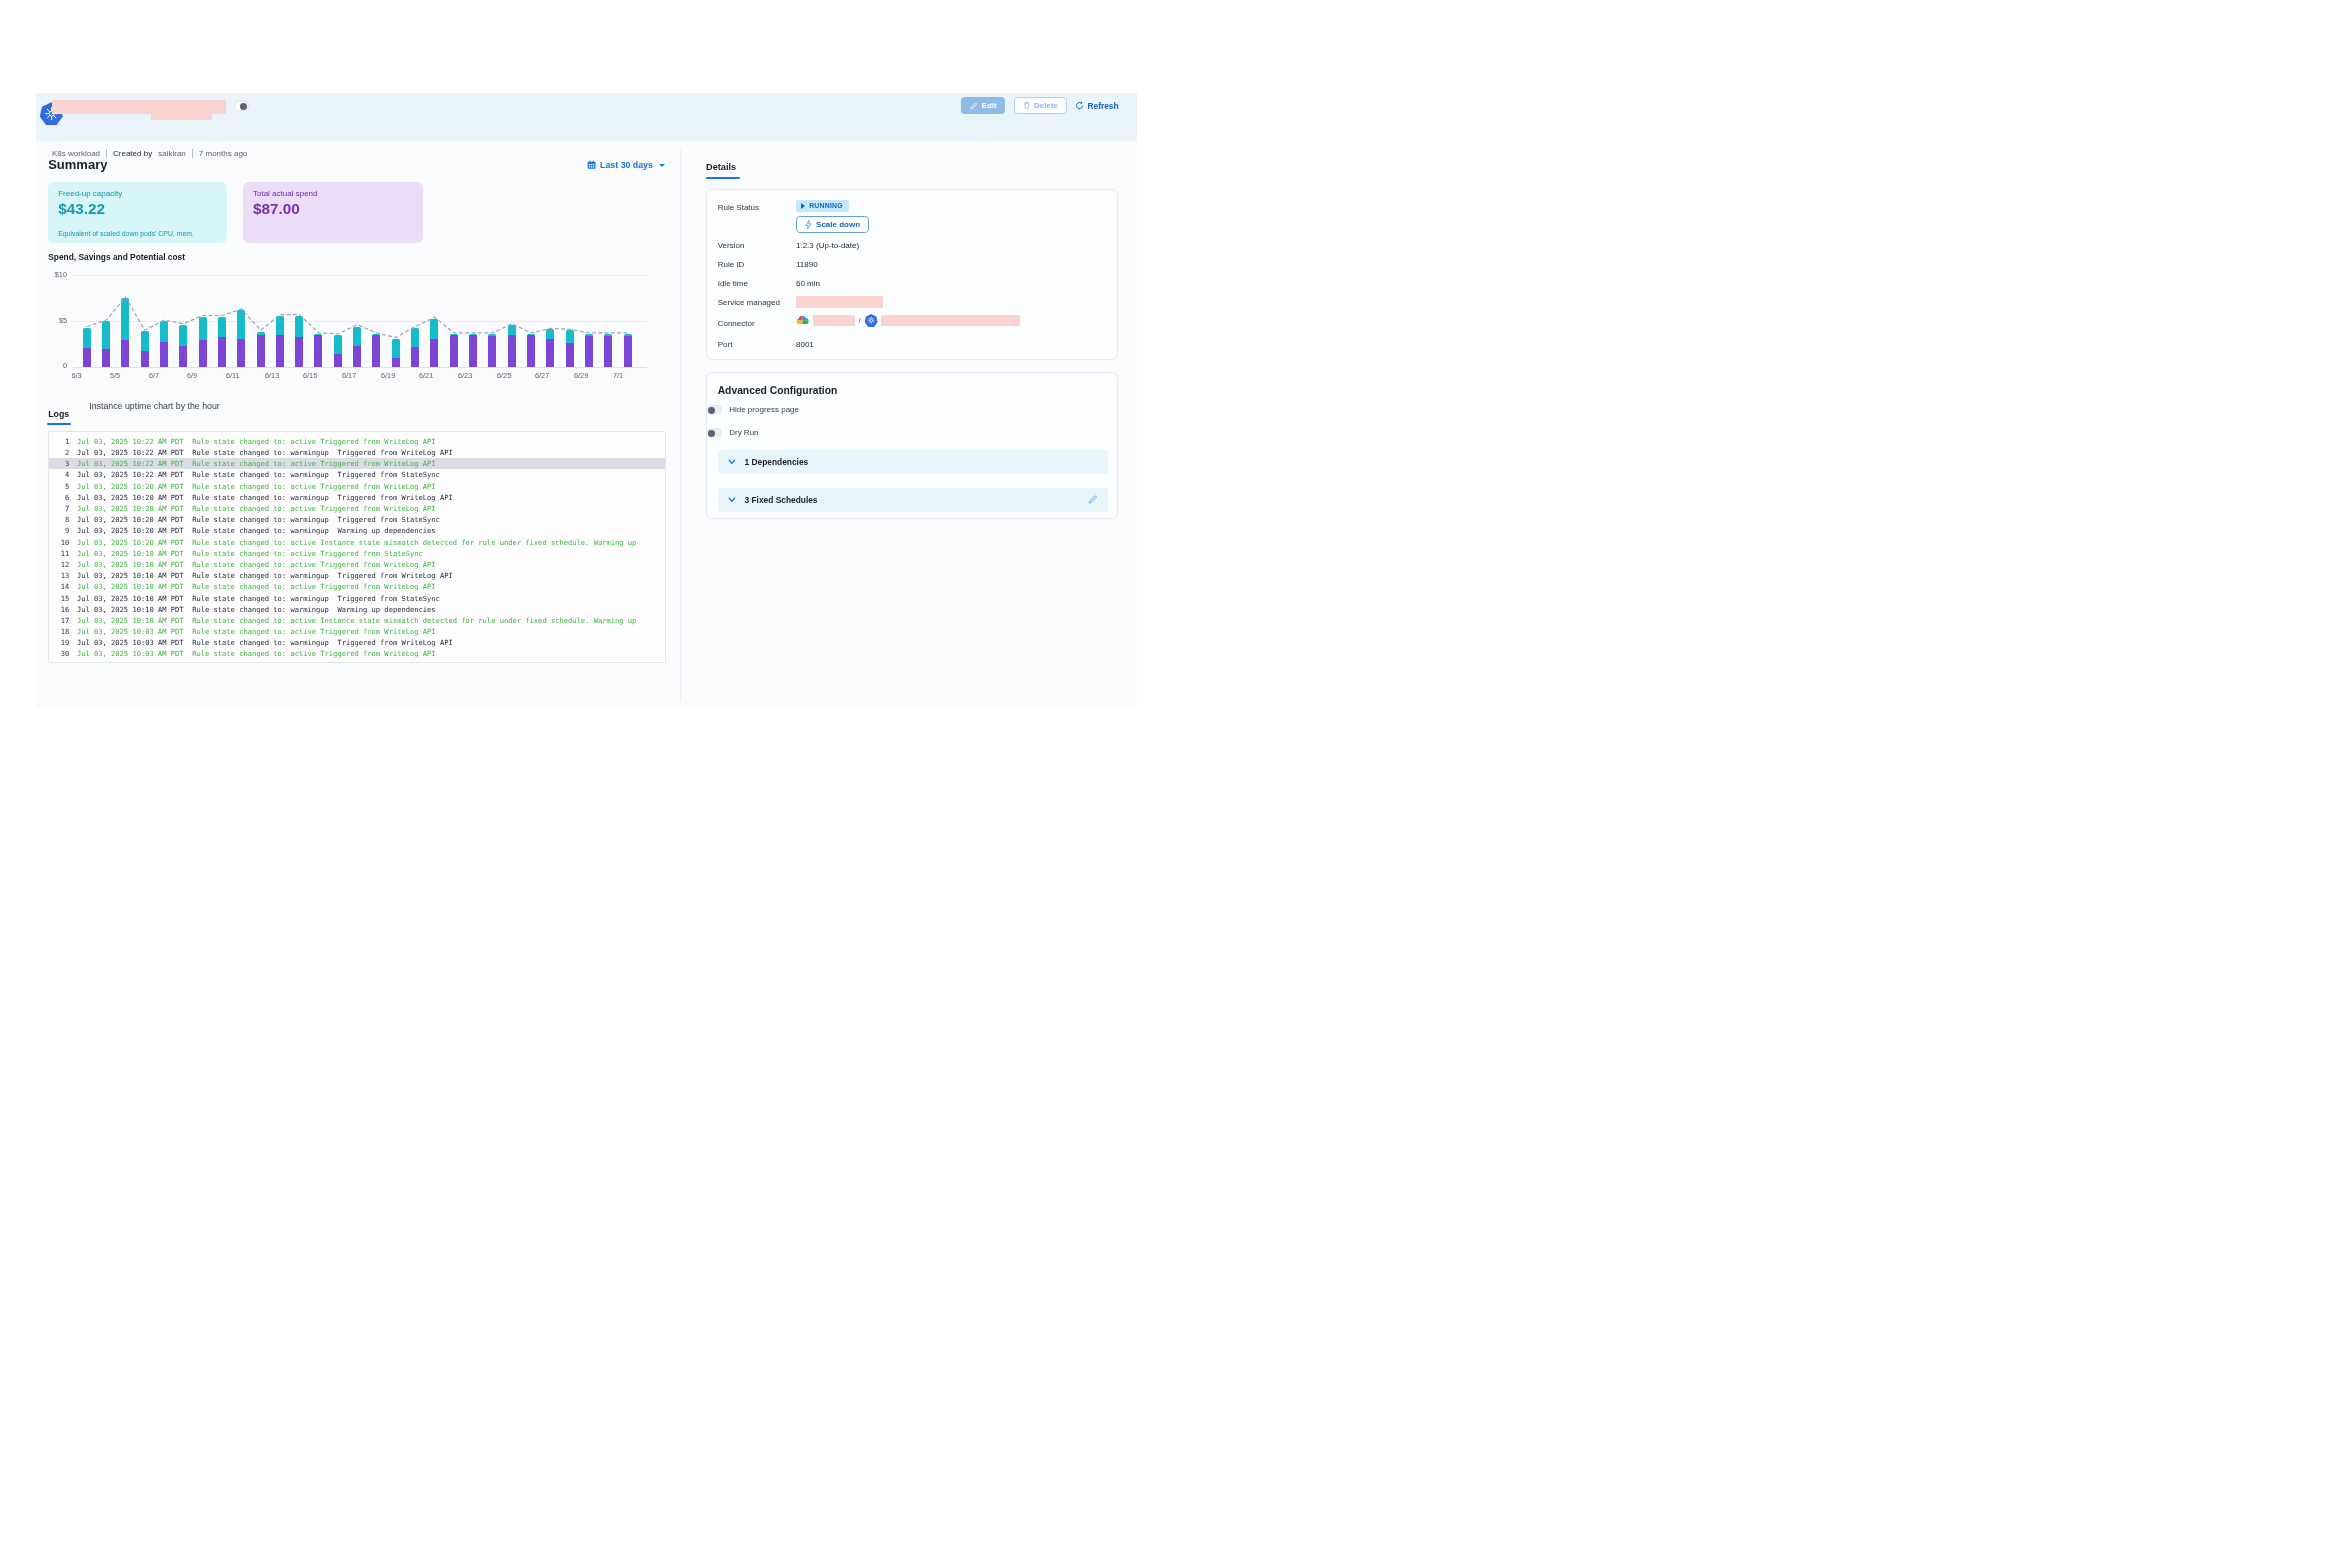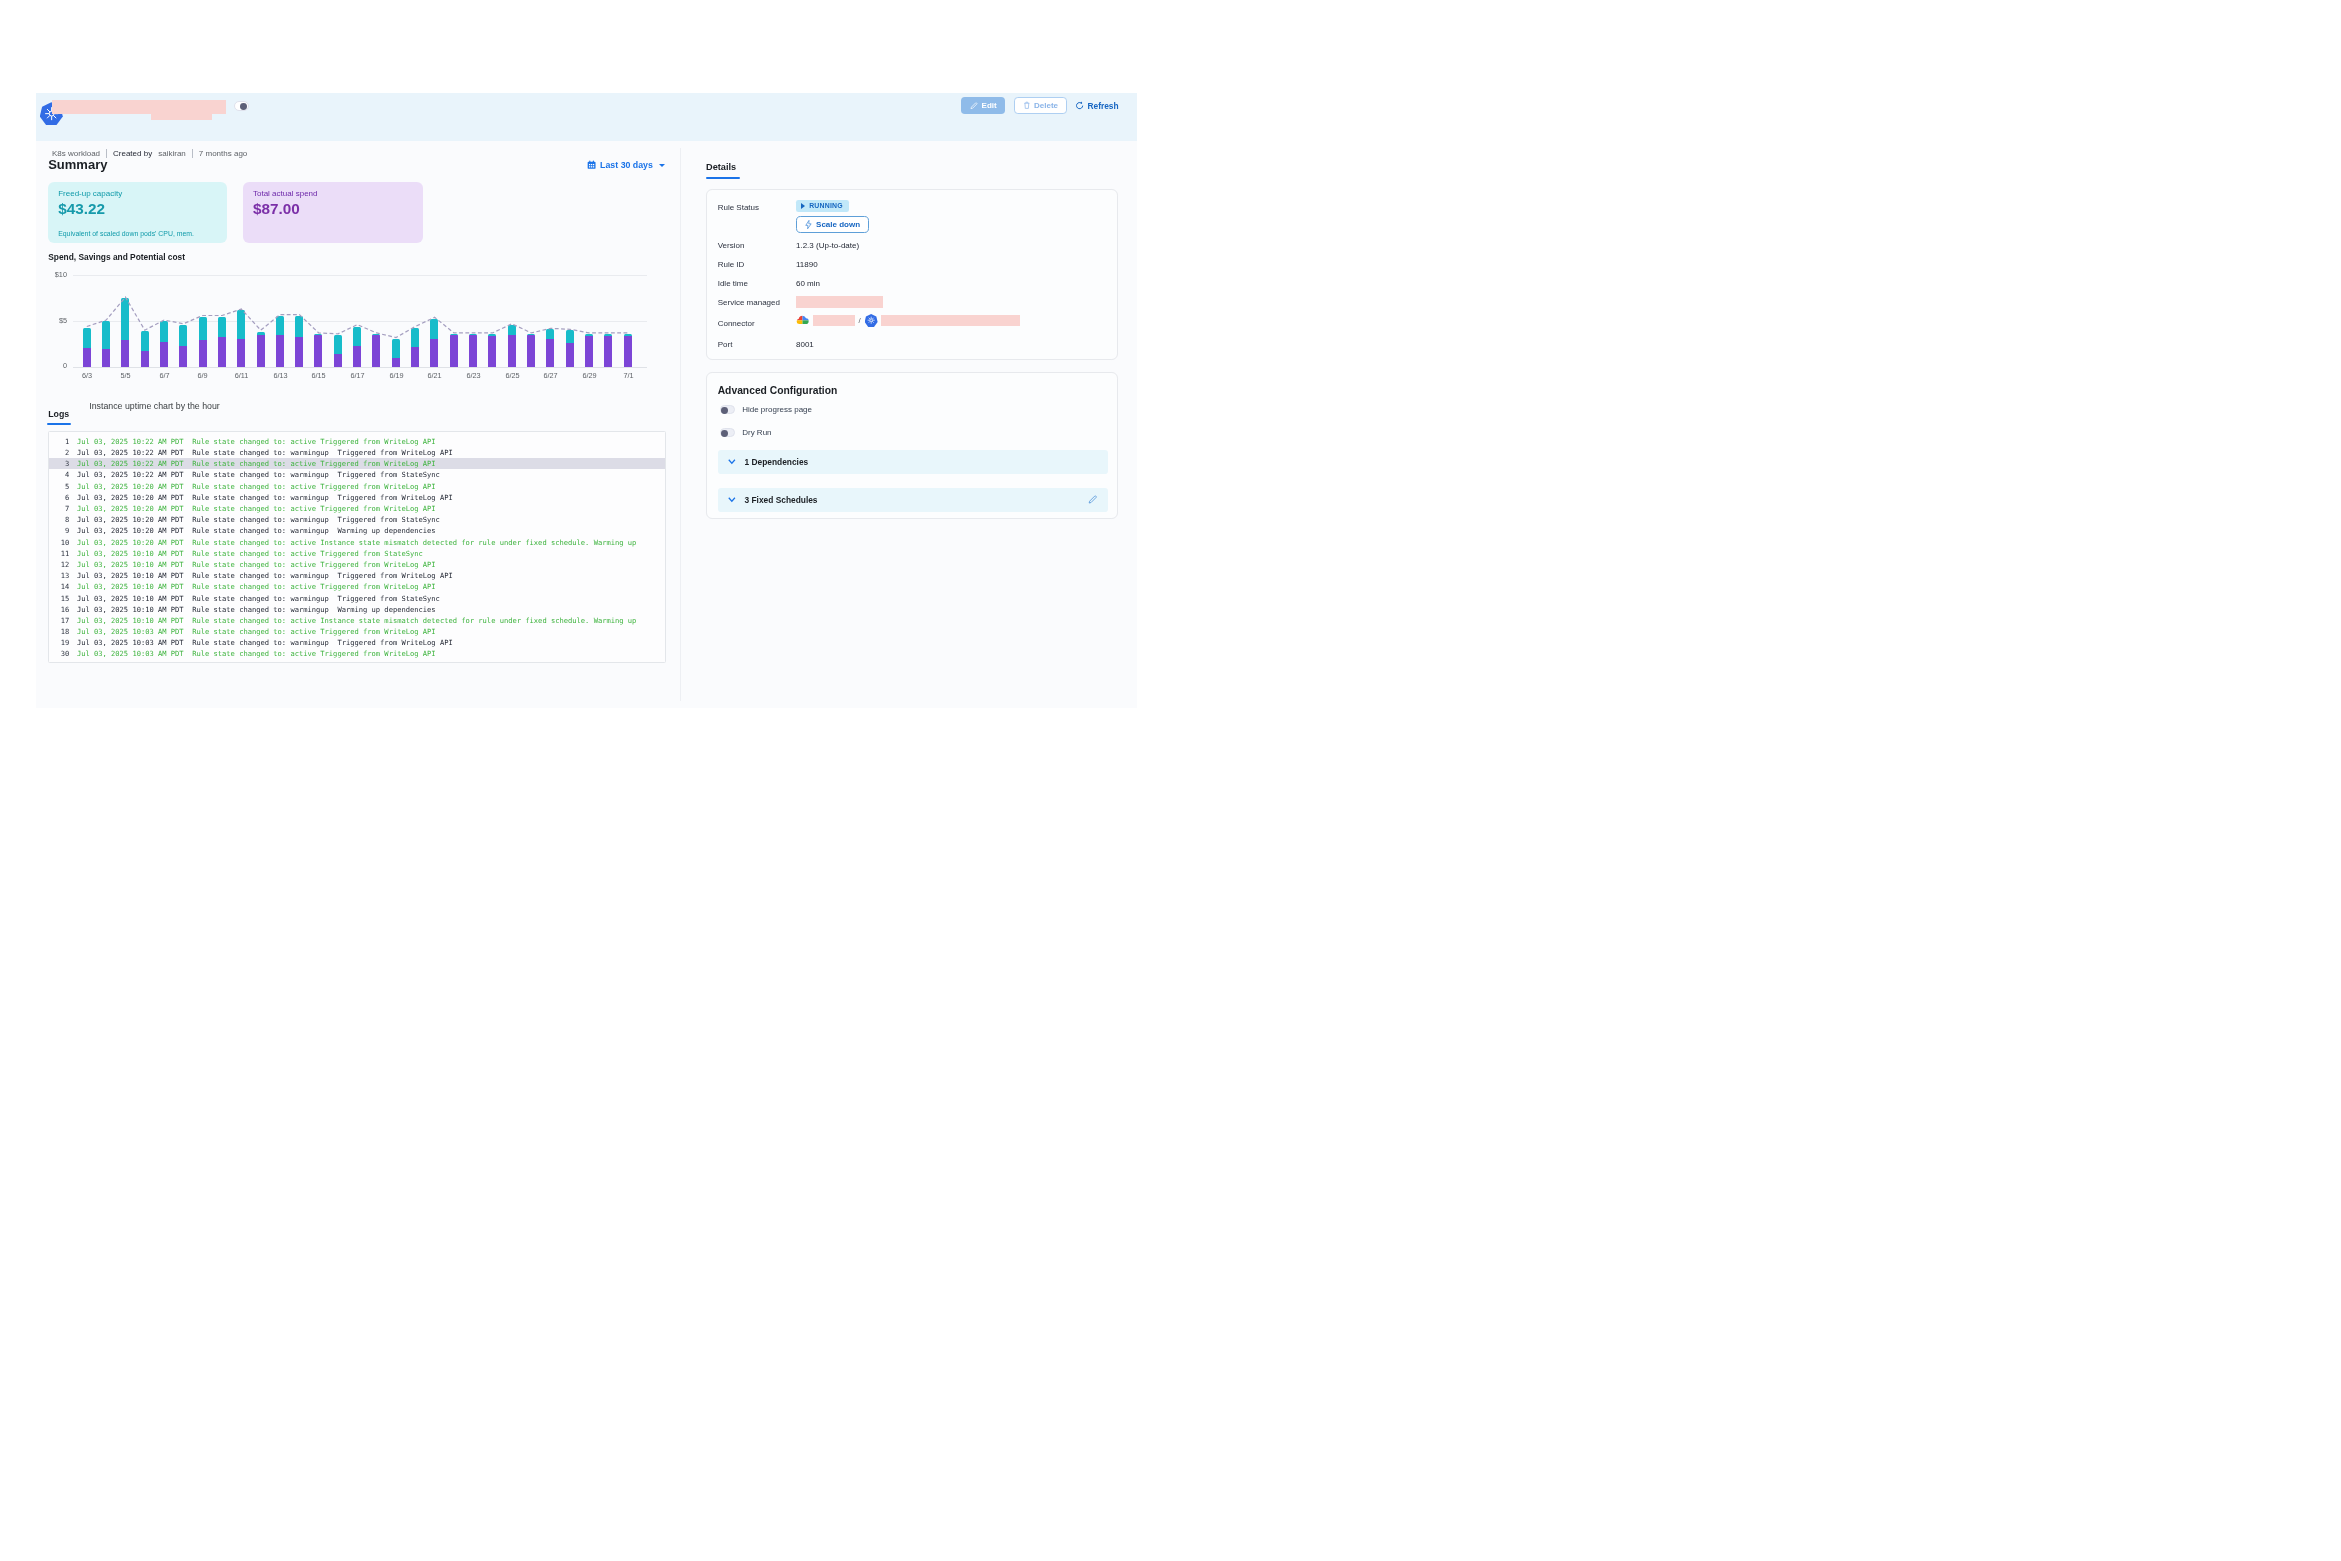--- a/index.html
+++ b/index.html
@@ -35,21 +35,21 @@
   .card .cap { position:absolute; left:10px; bottom:6.1px; font-size:6.9px; }
   .card1 .lbl,.card1 .cap { color:#0f9aa9; } .card1 .val { color:#169aab; }
   .card2 .lbl { color:#6d28a9; } .card2 .val { color:#7b2fa8; }
 
   .chart-title { position:absolute; left:12.2px; top:159px; font-size:8.4px; font-weight:bold; color:#1b1f24; }
   .chart { position:absolute; left:37px; top:182px; width:574px; height:92px; }
   .gl { position:absolute; left:0; width:574px; height:0.8px; background:#e9ebef; }
   .ytick { position:absolute; width:26px; text-align:right; font-size:7.3px; color:#5f6368; }
   .stack { position:absolute; bottom:0; width:8.4px; border-radius:1.5px 1.5px 0 0; overflow:hidden; display:flex; flex-direction:column; }
   .seg.teal { background:#17bcca; } .seg.purple { background:#7c45d6; flex:1; }
-  .xl { position:absolute; top:96px; width:31px; text-align:center; font-size:7.3px; color:#5f6368; }
+  .xl { position:absolute; top:96px; width:31px; font-size:7.3px; color:#5f6368; }
   .potsvg { position:absolute; left:0; top:0; overflow:visible; }
 
   .tabs-left { position:absolute; left:12.2px; top:308px; display:flex; gap:20px; font-size:8.8px; }
   .tab-active { font-weight:bold; color:#1b1f24; position:relative; cursor:pointer;margin-top:8px; }
   .tab-active .bar { position:absolute; left:-1.5px; bottom:-6.1px; width:calc(100% + 3.1px); height:2.3px; background:#1a73e8; border-radius:1.5px; }
   .tab-plain { color:#3c4043; cursor:pointer; }
 
   .logpanel { position:absolute; left:12.2px; top:338px; width:618px; height:232px; background:#fdfdfe; border:0.8px solid #e3e6ea; border-radius:1.5px; padding-top:3.8px; overflow:hidden; }
   .lrow { display:flex; align-items:center; height:11.2px; font-family:"DejaVu Sans Mono", monospace; font-size:7.1px; white-space:pre; }
   .lrow .num { width:20px; text-align:right; margin-right:7.7px; color:#2d3340; flex:none; }
@@ -63,21 +63,21 @@
   .dcard { position:absolute; left:670px; top:96px; width:412px; height:171px; background:#fcfdfe; border:0.8px solid #e7e9ed; border-radius:6.1px; }
   .frow-lbl { position:absolute; left:10.7px; font-size:8px; color:#2d3340; }
   .frow-val { position:absolute; left:89px; font-size:8px; color:#1f2430; }
   .badge-run { position:absolute; left:89px; top:10px; background:#c1e8f9; border-radius:2.3px; padding:2.3px 6.1px 2.3px 5.4px; display:flex; align-items:center; gap:3.8px; color:#1565c0; font-size:6.9px; font-weight:bold; letter-spacing:0.2px; }
   .play { width:0; height:0; border-top:3.1px solid transparent; border-bottom:3.1px solid transparent; border-left:4.6px solid #1565c0; }
   .btn-scale { position:absolute; left:89px; top:26px; background:#ffffff; border:0.8px solid #5e9fd8; border-radius:4.6px; padding:3.1px 8.4px; color:#1766c2; font-size:8px; font-weight:bold; display:flex; align-items:center; gap:3.8px; cursor:pointer; }
   .conn-row { position:absolute; left:89px; top:124px; display:flex; align-items:center; gap:3.8px; font-size:8px; color:#5f6368; }
 
   .acard { position:absolute; left:670px; top:279px; width:412px; height:147px; background:#fcfdfe; border:0.8px solid #e7e9ed; border-radius:6.1px; }
   .ac-title { position:absolute; left:10.7px; top:11.5px; font-size:10.3px; font-weight:bold; color:#1b1f24; }
-  .togrow { position:absolute; left:13px; display:flex; align-items:center; gap:7.7px; font-size:8px; color:#374151; }
+  .togrow { position:absolute; left:0; display:flex; align-items:center; gap:7.7px; font-size:8px; color:#374151; }
   .mini-toggle { width:14.5px; height:8.4px; background:#eceef5; border:0.8px solid #dfe2ec; border-radius:4.6px; position:relative; cursor:pointer; flex:none; }
   .mini-toggle .knob { position:absolute; left:0.4px; top:0.4px; width:6.9px; height:6.9px; border-radius:50%; background:#5d6078; }
   .panel { position:absolute; left:10.7px; width:390px; height:24px; background:#e8f6fb; border-radius:3.1px; display:flex; align-items:center; padding:0 10.7px; gap:8.4px; cursor:pointer; }
   .panel .ptxt { font-size:8.4px; font-weight:bold; color:#1b1f24; }
   .panel .spacer { flex:1; }
   svg { display:block; }
 </style>
 </head>
 <body>
 

